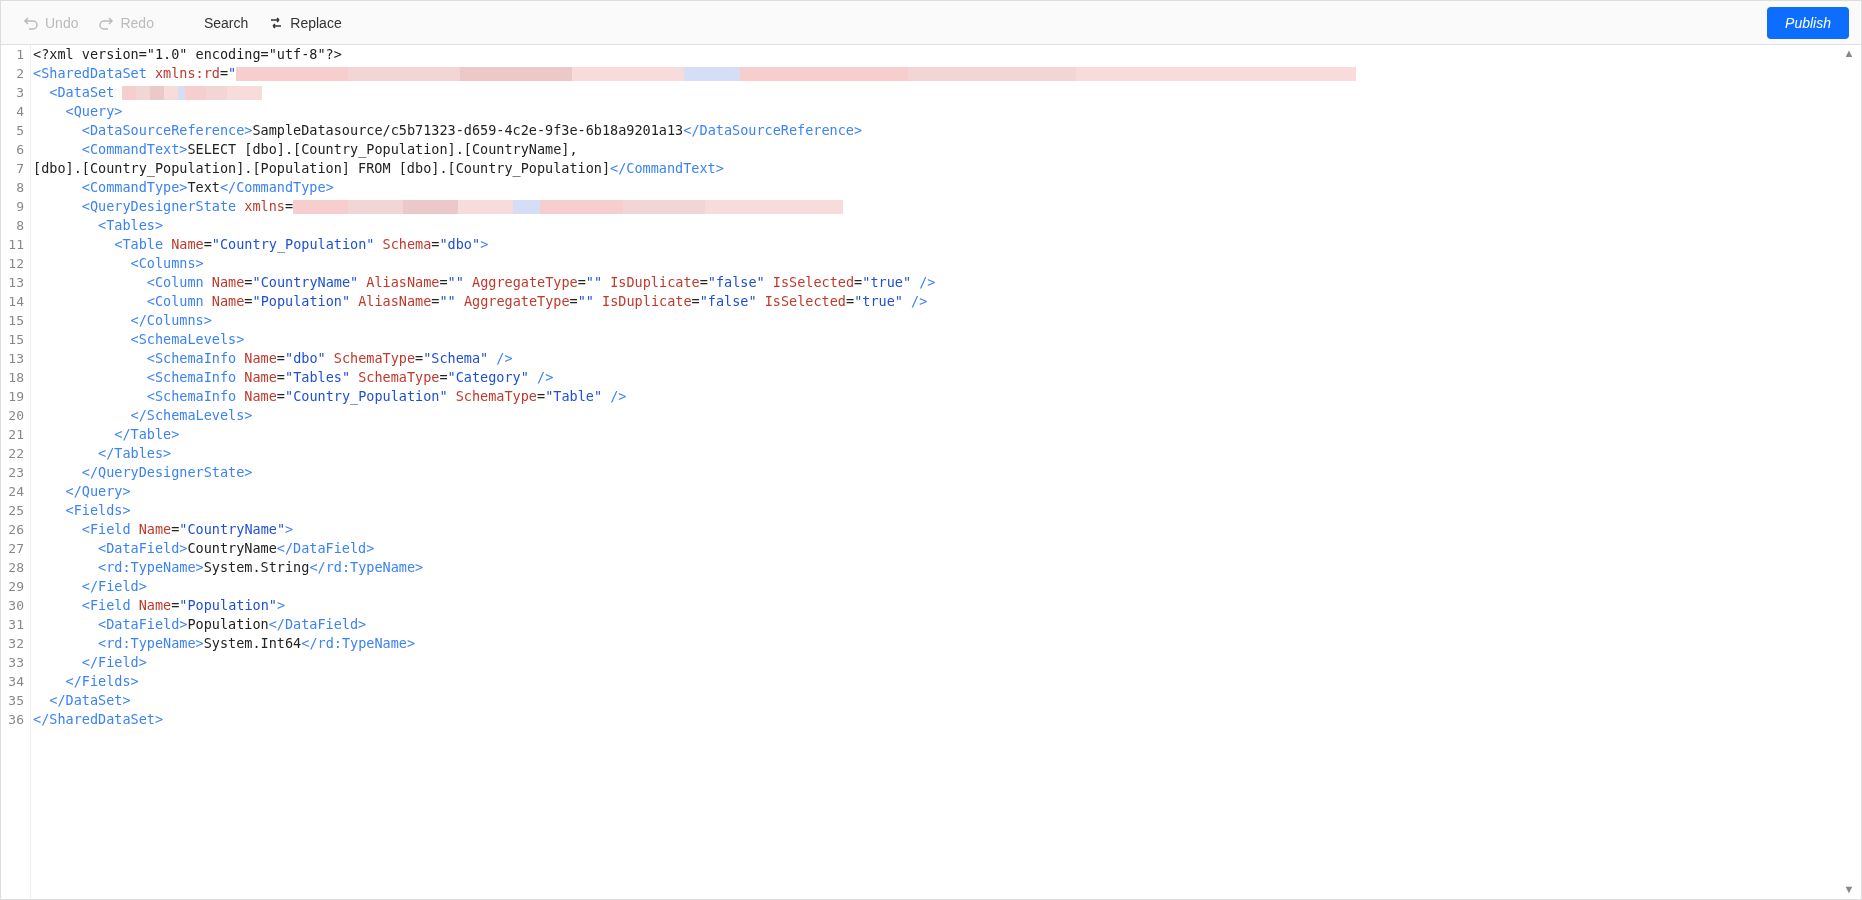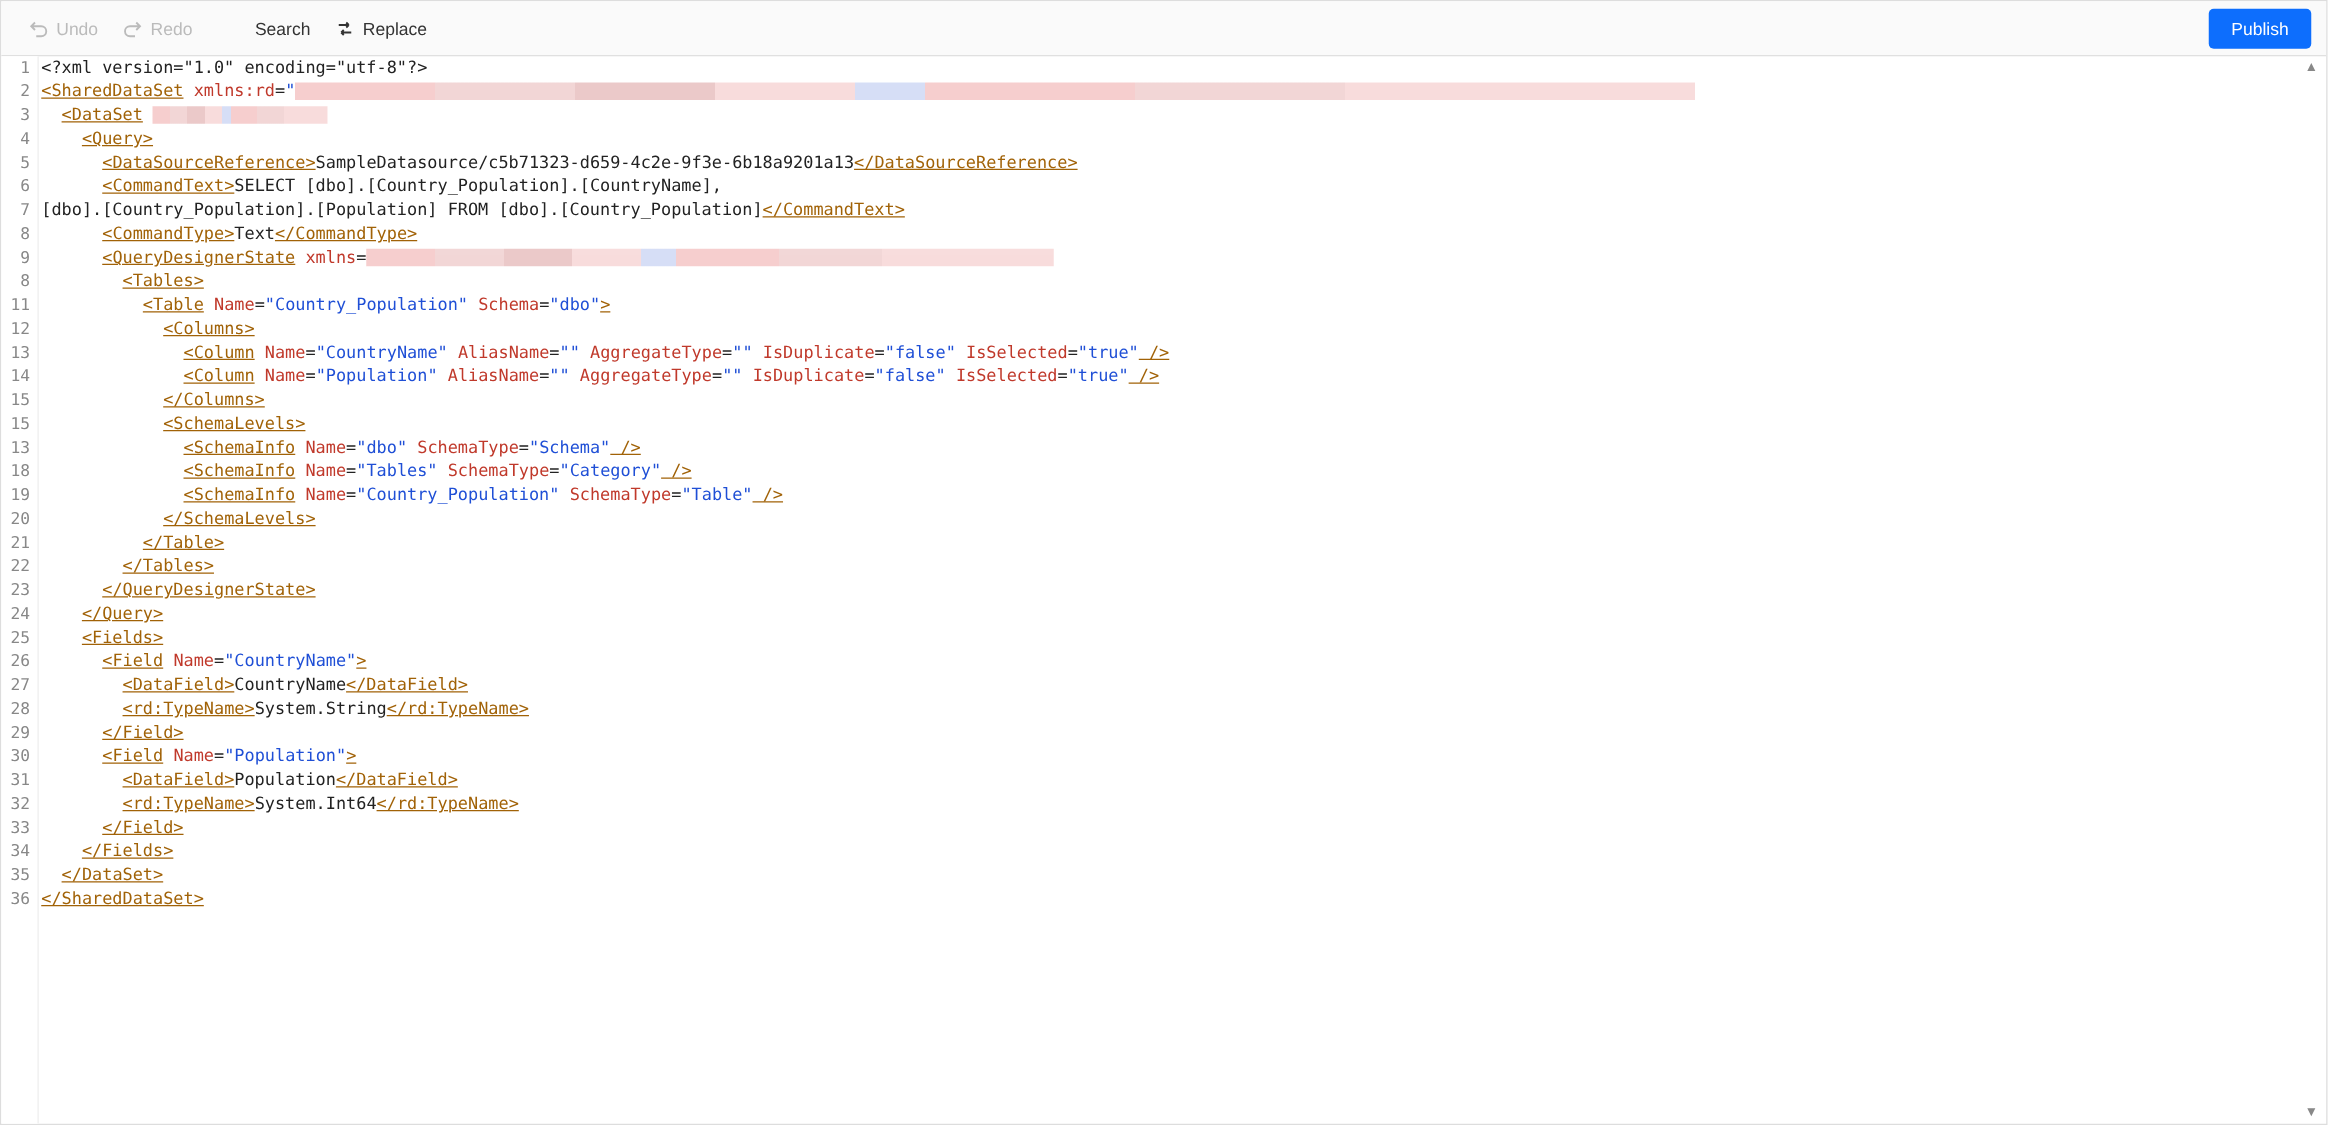--- a/index.html
+++ b/index.html
@@ -38,20 +38,21 @@
 .toolbar-spacer { width: 30px; }
 .toolbar-fill { flex: 1; }
 .publish-btn {
   background: #0d6efd;
   color: #fff;
   border: none;
   border-radius: 4px;
   padding: 8px 18px;
   font-size: 14px;
   cursor: pointer;
+  font-style: italic;
 }
 .editor {
   display: flex;
   height: calc(100% - 44px);
   position: relative;
 }
 .gutter {
   width: 30px;
   background: #fff;
   border-right: 1px solid #eee;
@@ -71,21 +72,21 @@
   flex: 1;
   font-family: 'Consolas', 'Monaco', monospace;
   font-size: 13.5px;
   line-height: 19px;
   white-space: pre;
   position: relative;
   padding-left: 2px;
   overflow: hidden;
 }
 .code-line { height: 19px; line-height: 19px; position: relative; }
-.tag { color: #a16207; text-decoration: underline; }
+.tag { color: #3b82f6; }
 .attr { color: #c0392b; text-align: center; }
 .val { color: #1f4fd6; }
 .txt { color: #222; }
 .redact {
   display: inline-block;
   height: 14px;
   vertical-align: middle;
   background: linear-gradient(90deg, #f5c6c6 0 10%, #f0d0d0 10% 20%, #e8c0c0 20% 30%, #f7d7d7 30% 40%, #cfd9f5 40% 45%, #f5c6c6 45% 60%, #f0d0d0 60% 75%, #f7d7d7 75% 100%);
   filter: blur(0.3px);
   opacity: 0.85;

